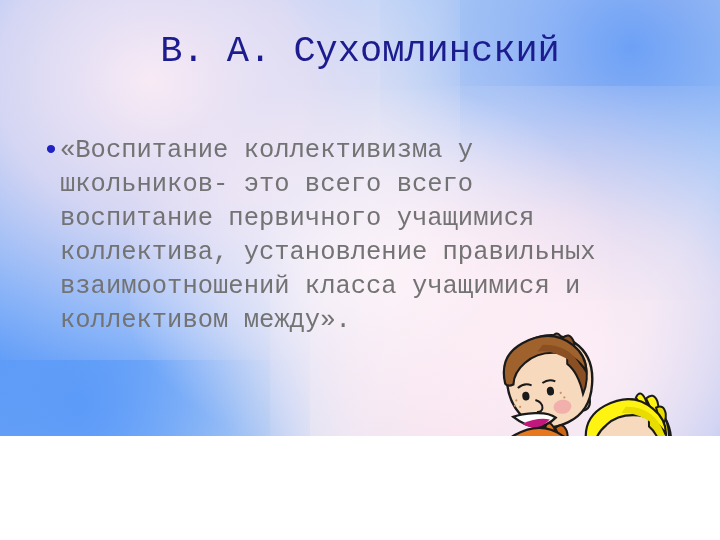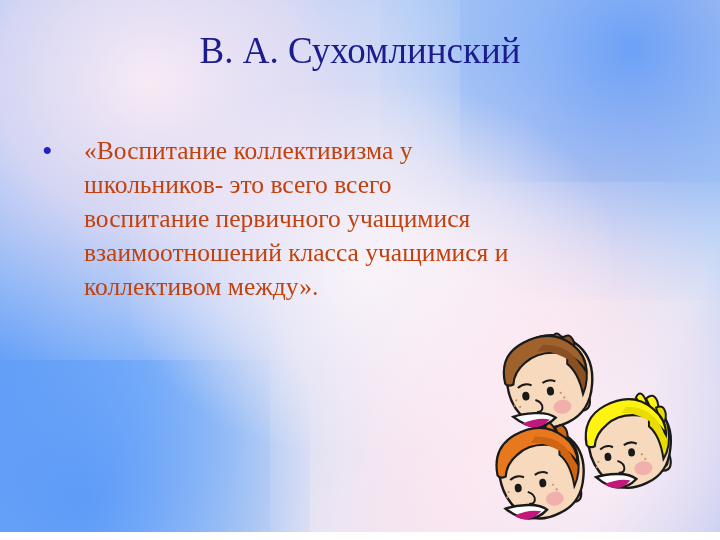--- a/index.html
+++ b/index.html
@@ -3,23 +3,23 @@
 <meta charset="utf-8">
 <style>
   html, body {
     margin: 0;
     padding: 0;
     background: #ffffff;
   }
   #slide {
     position: relative;
     width: 720px;
-    height: 532px;
+    height: 436px;
     overflow: hidden;
-    font-family: Liberation Serif, serif;
+    font-family: Liberation Mono, monospace;
   }
   
   .bg-base {
     position: absolute;
     inset: 0;
     background: linear-gradient(115deg, #6aa4f7 0%, #69a2f6 18%, #8fbcf9 34%, #c9d9f3 48%, #e9e3f1 60%, #f3dfe9 72%, #cddff5 86%, #69a2f6 100%);
   }
   .bg-glow-tl {
     position: absolute;
     left: -160px;
@@ -91,24 +91,23 @@
     width: 22px;
     color: #2222c4;
     font-size: 30px;
     line-height: 34px;
     text-align: left;
     padding-left: 4px;
     box-sizing: border-box;
   }
   .bullet-text {
     flex: 1 1 auto;
-    color: #c2410c;
+    color: #737373;
     font-size: 25.5px;
     line-height: 34px;
-    margin-left: 24px;
   }
   .bullet-text .ln { display: block; white-space: nowrap; }
 
   
   .kids {
     position: absolute;
     left: 470px;
     top: 325px;
     width: 250px;
     height: 215px;
@@ -129,20 +128,21 @@
 
   <div class="title">В. А. Сухомлинский</div>
 
   <div class="body-block">
     <div class="bullet-row">
       <div class="bullet-mark">•</div>
       <div class="bullet-text">
         <span class="ln">«Воспитание коллективизма у</span>
         <span class="ln">школьников- это всего всего</span>
         <span class="ln">воспитание первичного учащимися</span>
+        <span class="ln">коллектива, установление правильных</span>
         <span class="ln">взаимоотношений класса учащимися и</span>
         <span class="ln">коллективом между».</span>
       </div>
     </div>
   </div>
 
   <div class="kids">
     <svg viewBox="0 0 250 215" xmlns="http://www.w3.org/2000/svg">
       <defs>
         <g id="face-parts">

